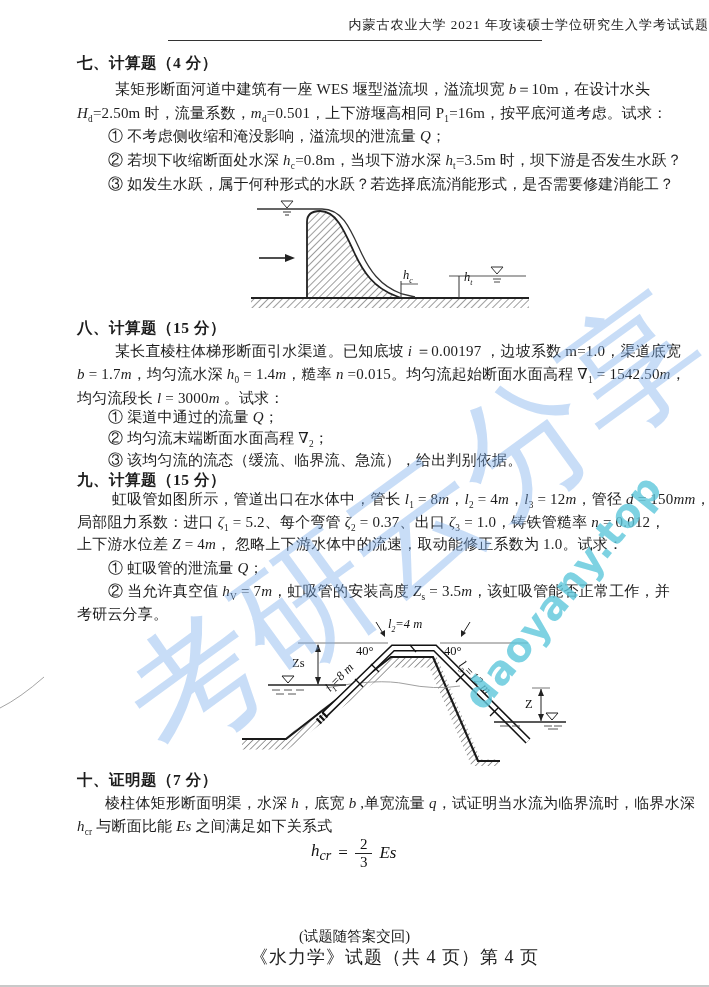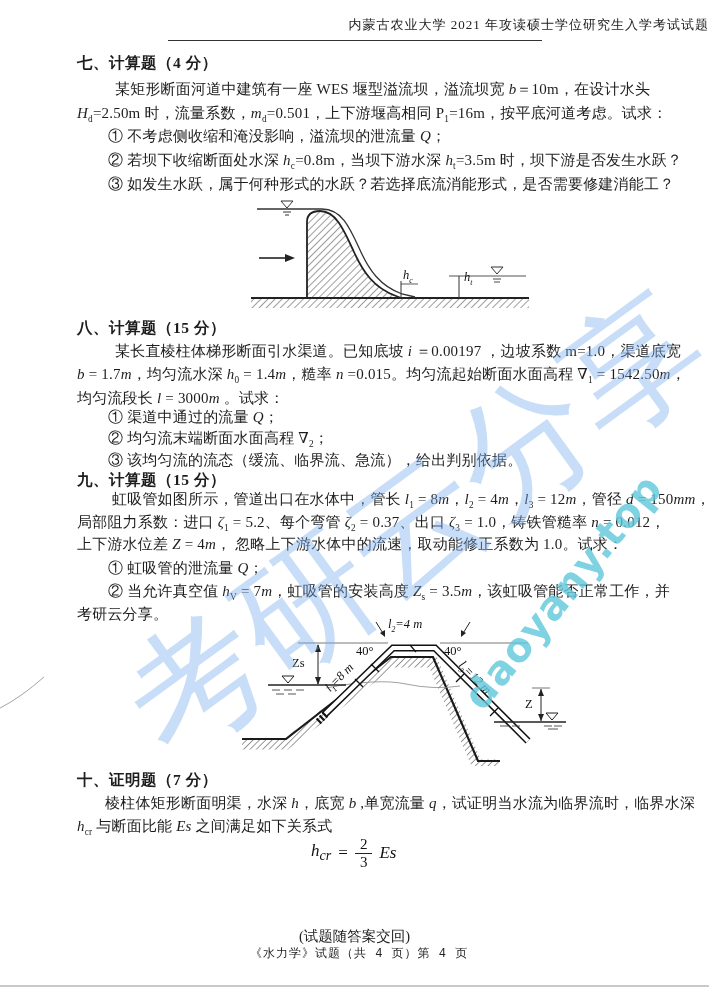--- a/index.html
+++ b/index.html
@@ -29,21 +29,21 @@
   }
   .lbl.upright { font-style:normal; }
   .formula {
     position:absolute; left:311px; top:836px; display:flex; align-items:center;
     gap:7px; font-size:17px; color:#111;
   }
   .formula .lhs, .formula .rhs { font-style:italic; }
   .frac { display:inline-flex; flex-direction:column; align-items:center; font-size:15px; line-height:1.1; font-style:normal; }
   .frac .num { border-bottom:1.4px solid #222; padding:0 5px; }
   .center-note { position:absolute; left:0; right:0; text-align:center; font-size:14.5px; color:#222; }
-  .footer-line { position:absolute; font-size:12px; color:#222; letter-spacing:1px;font-family:Liberation Mono, monospace; }
+  .footer-line { position:absolute; font-size:18px; color:#222; letter-spacing:1px; }
   .wm-cn {
     position:absolute; left:65px; top:455px; width:700px; height:140px; line-height:140px;
     text-align:center; transform:rotate(-36deg); transform-origin:350px 70px;
     font-size:135px; font-weight:400; white-space:nowrap;
     font-family:"DejaVu Sans",sans-serif; pointer-events:none;
   }
   .wm-url {
     position:absolute; left:420px; top:572px; width:280px; height:46px; line-height:46px;
     transform:rotate(-51deg); transform-origin:140px 23px;
     font-size:40px; font-weight:700; letter-spacing:1px; white-space:nowrap;

